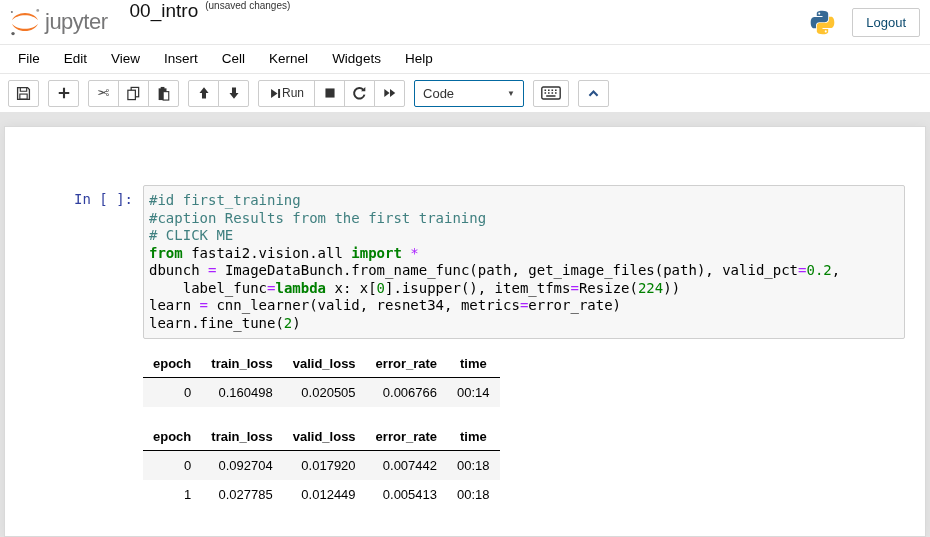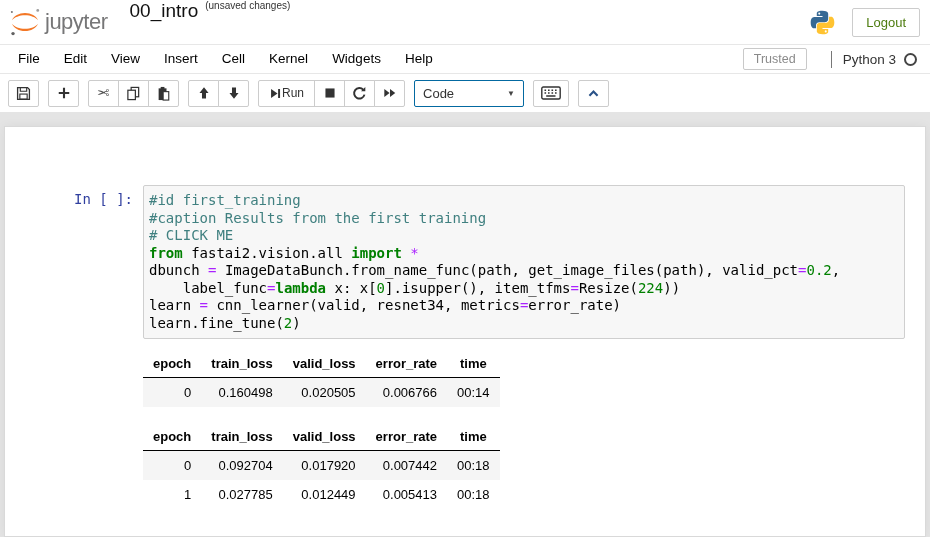--- a/index.html
+++ b/index.html
@@ -6,21 +6,21 @@
   body { font-family: "Liberation Sans", sans-serif; background:#e4e4e4; }
   .app { width:930px; height:537px; background:#fff; position:relative; overflow:hidden; }
 
   
   .header-top { height:44px; display:flex; padding:0 10px 0 8px; background:#fff; }
   .logo { display:flex; align-items:center; cursor:pointer; }
   .logo-text { font-size:22px; color:#767677; letter-spacing:-0.5px; margin-left:3px; }
   .nb-title { margin-left:22px; font-size:19px; color:#111; cursor:text; }
   .checkpoint { margin-left:7px; font-size:10px; color:#333; }
   .header-right { margin-left:auto; display:flex; align-items:center; gap:16px; }
-  .logout-btn { border:1px solid #ccc; border-radius:2px; background:#fff; padding:6px 13px; font-size:13px; color:#4d7c0f; cursor:pointer; }
+  .logout-btn { border:1px solid #ccc; border-radius:2px; background:#fff; padding:6px 13px; font-size:13px; color:#0c4a6e; cursor:pointer; }
 
   
   .menubar { height:30px; border-top:1px solid #e7e7e7; border-bottom:1px solid #e7e7e7; display:flex; align-items:center; padding:0 10px 0 6px; font-size:13.5px; color:#000; background:#fff; }
   .menu-item { padding:0 12px; line-height:28px; cursor:pointer; }
   .menubar-right { margin-left:auto; display:flex; align-items:center; }
   .trusted { border:1px solid #c9c9c9; color:#8a8a8a; font-size:12.5px; padding:3px 10px; border-radius:2px; margin-right:24px; background:#fff; }
   .kernel-divider { width:1px; height:17px; background:#777; margin-right:11px; }
   .kernel-name { font-size:13.5px; color:#333; margin-right:8px; }
   .kernel-indicator { width:13px; height:13px; border:2px solid #444; border-radius:50%; margin-right:3px; }
 
@@ -95,26 +95,20 @@
 
   <div class="menubar">
     <div class="menu-item">File</div>
     <div class="menu-item">Edit</div>
     <div class="menu-item">View</div>
     <div class="menu-item">Insert</div>
     <div class="menu-item">Cell</div>
     <div class="menu-item">Kernel</div>
     <div class="menu-item">Widgets</div>
     <div class="menu-item">Help</div>
-    <div class="menubar-right">
-      <span class="trusted">Trusted</span>
-      <span class="kernel-divider"></span>
-      <span class="kernel-name">Python 3</span>
-      <span class="kernel-indicator"></span>
-    </div>
   </div>
 
   <div class="toolbar">
     <div class="tb-group">
       <button class="tb-btn" title="">
         <span>
           <svg class="icon-svg" width="15" height="15" viewBox="0 0 16 16">
               <path d="M1.7 1.7h10.6l2 2v10.6H1.7z" fill="none" stroke="#333" stroke-width="1.4"></path>
               <path d="M4.6 2v3.6h6.8V2" fill="none" stroke="#333" stroke-width="1.2"></path>
               <rect x="4.1" y="8.6" width="7.8" height="5.4" fill="none" stroke="#333" stroke-width="1.2"></rect>

